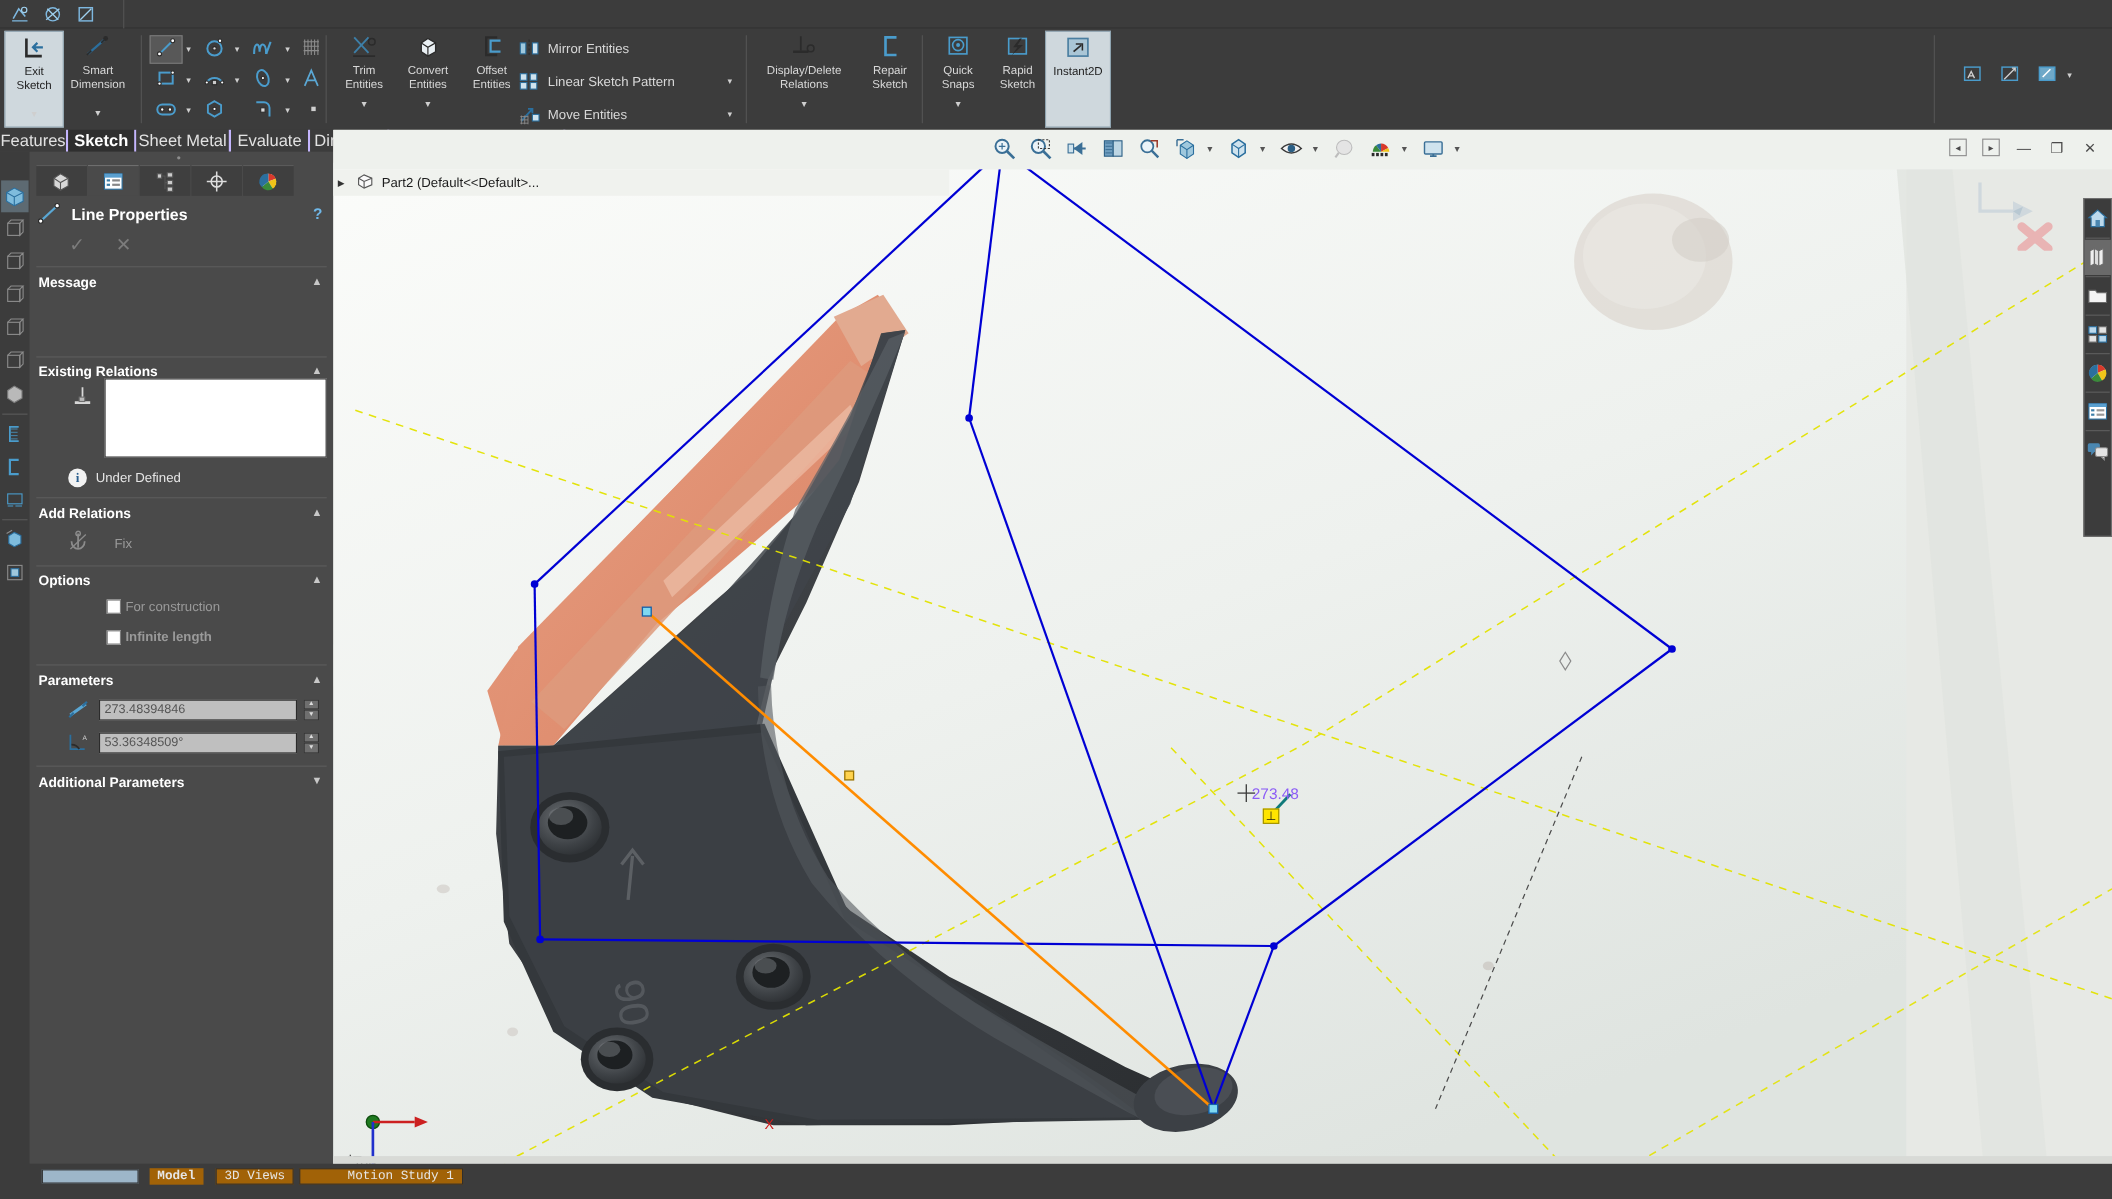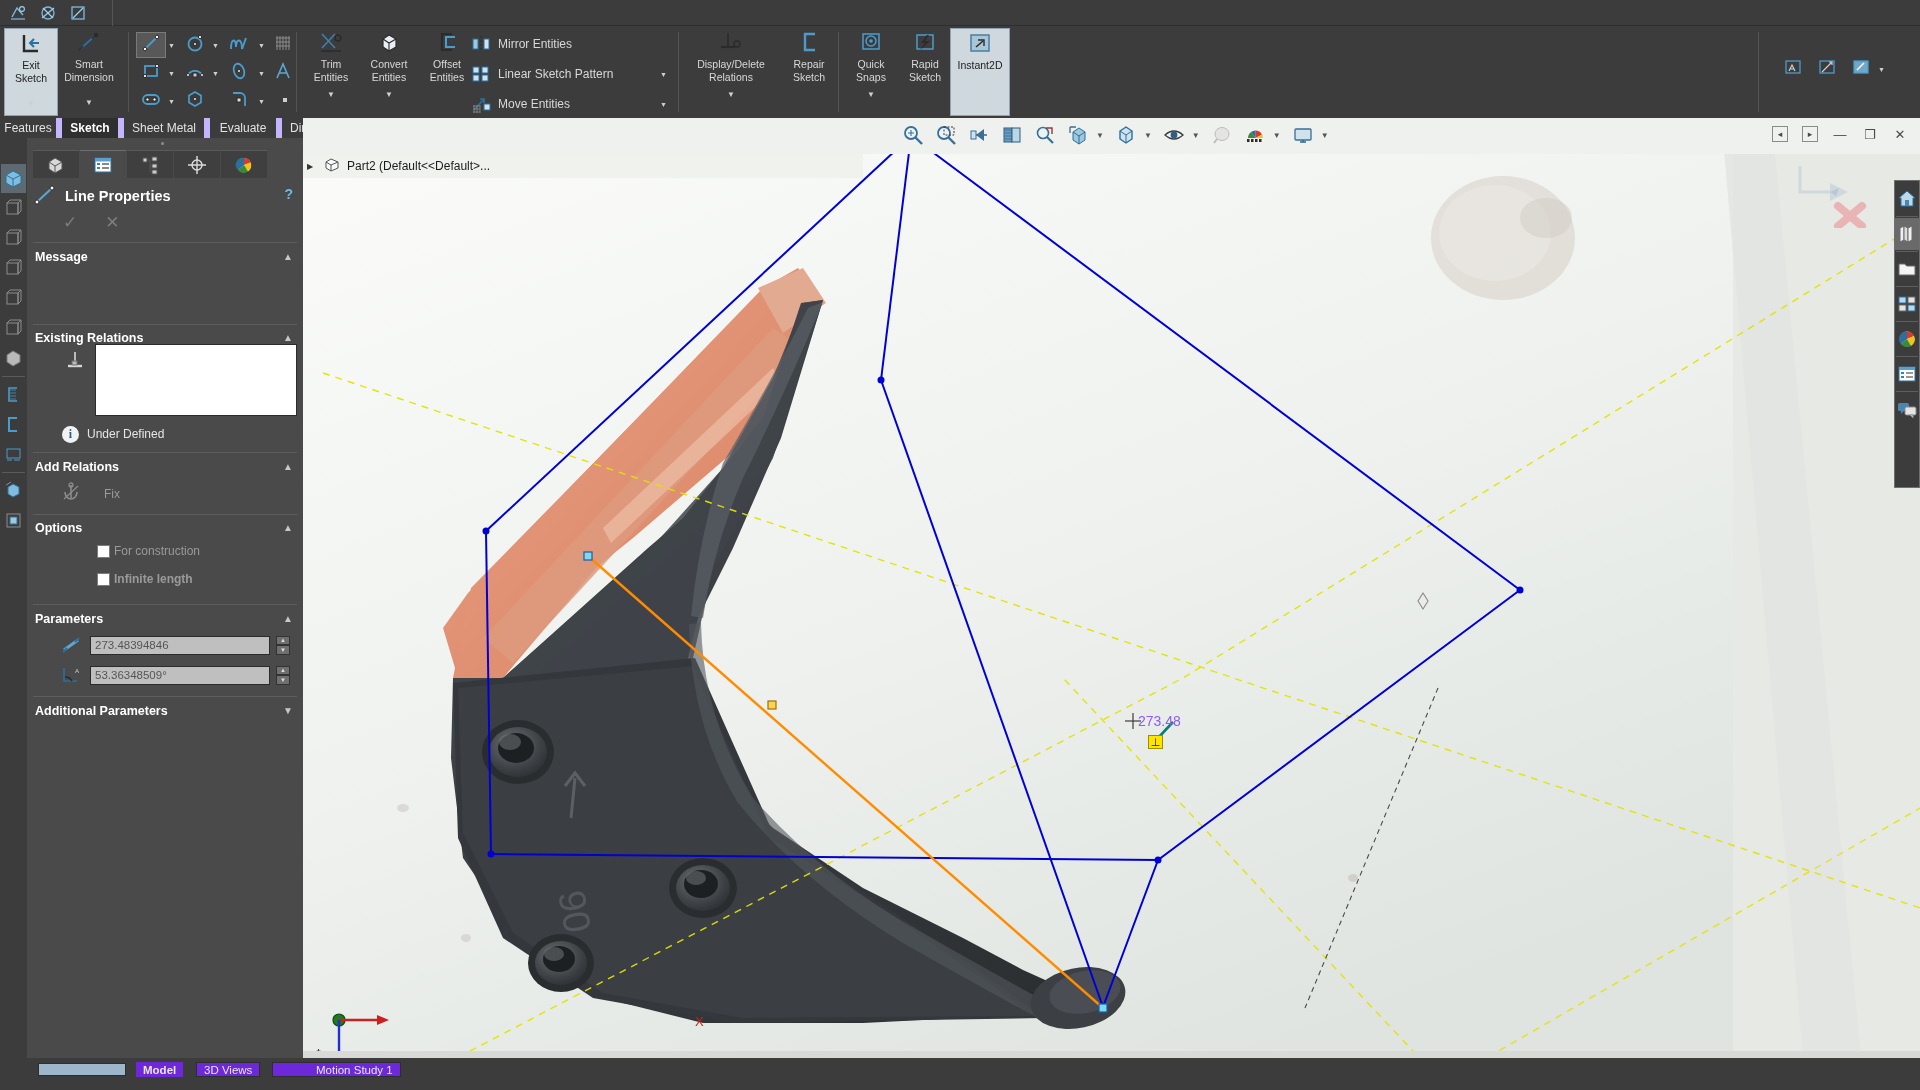--- a/index.html
+++ b/index.html
@@ -57,21 +57,21 @@
   .text-btn .ti { width: 22px; height: 22px; display:flex; align-items:center; justify-content:center; }
 
   
   .tabbar {
     position: absolute; left: 0; top: 118px; width: 1920px; height: 20px;
     background: #3c3c3c;
   }
   .tab {
     position: absolute; top: 0; height: 20px; padding: 0 8px;
     display: flex; align-items: center; justify-content: center;
-    font-size: 12px; color: #e2e2e2; border-right: 6px solid #c4b5fd;
+    font-size: 15px; color: #e2e2e2; border-right: 2px solid #c4b5fd;
     background: #3c3c3c; white-space: nowrap;
   }
   .tab.active { background: #2f2f2f; color: #ffffff; font-weight: bold; }
 
   
   .leftpanel {
     position: absolute; left: 0; top: 138px; width: 303px; height: 920px;
     background: #4a4a4a;
   }
   .pm-strip {
@@ -216,21 +216,21 @@
     position: absolute; left: 0; bottom: 0; width: 1920px; height: 32px;
     background: #3c3c3c;
   }
   .bb-thumb {
     position: absolute; left: 38px; top: 5px; width: 88px; height: 13px;
     background: #9db6c9; border: 1px solid #2e2e2e;
   }
   .bb-tab {
     position: absolute; top: 4px; height: 15px; padding: 0 7px;
     display: flex; align-items: center; font-size: 11.5px; color: #e6e6e6;
-    border: 1px solid #2e2e2e; background: #6d28d9; white-space: nowrap;
+    border: 1px solid #2e2e2e; background: #a16207; white-space: nowrap; font-family: Liberation Mono, monospace;
   }
   .bb-tab.plain { border: none; font-weight: bold; }
 
   .hscroll {
     position: absolute; left: 303px; bottom: 32px; width: 1617px; height: 7px;
     background: #d8dad6;
   }
 </style>
 </head>
 <body>

